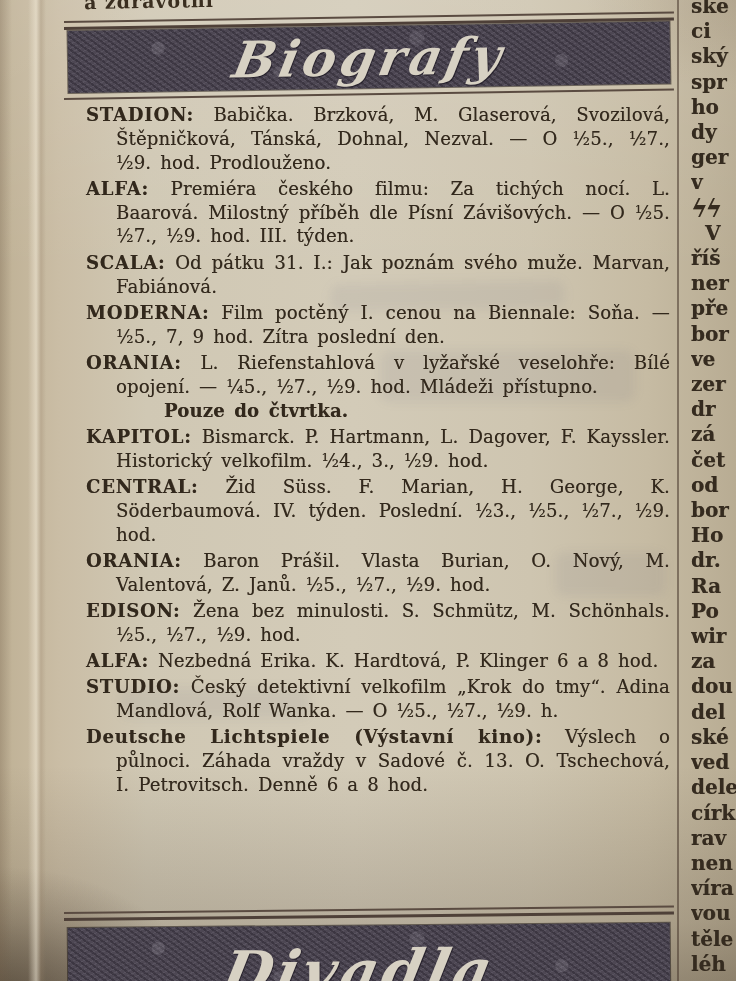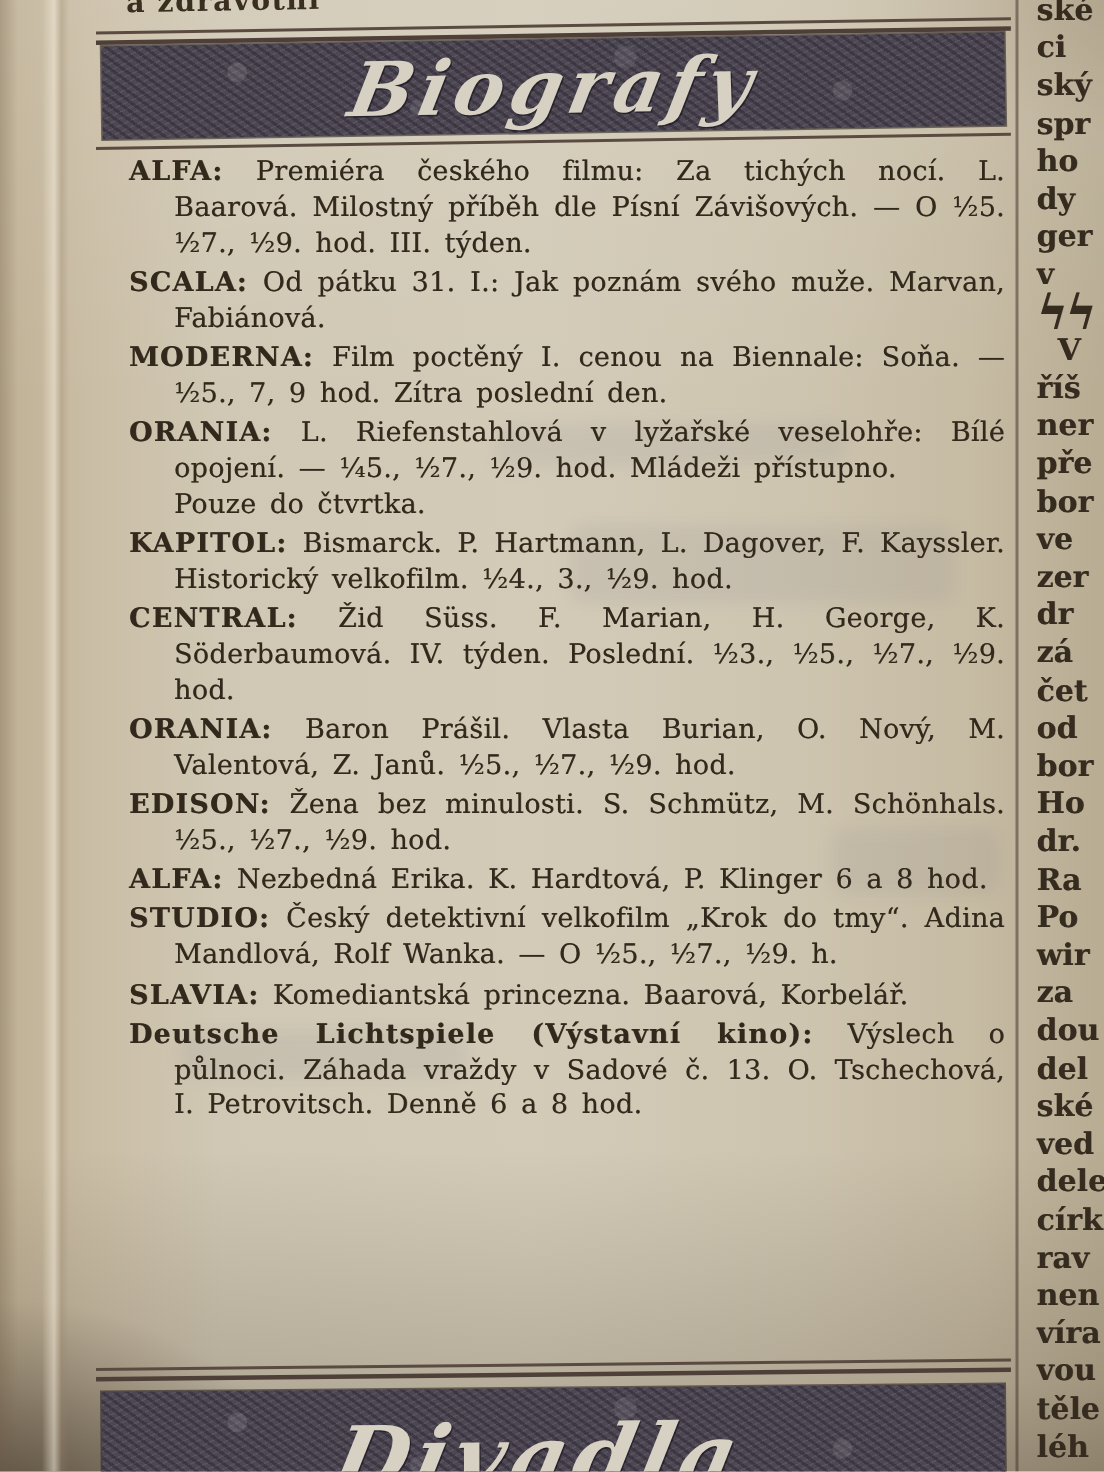--- a/index.html
+++ b/index.html
@@ -59,30 +59,30 @@
   }
   .banner-top .banner-text{font-size:50px;}
   .banner-bottom .banner-text{font-size:58px;margin-top:12px;margin-left:-20px;}
 
   .listings{position:absolute;top:103px;left:12px;width:596px;
     font-size:18px;line-height:23.8px;text-align:justify;
     word-spacing:3px;letter-spacing:.2px;
     text-shadow:.3px .2px .4px rgba(50,40,28,.55);}
   .entry{margin:0 0 2.5px 0;padding-left:42px;text-indent:-30px;}
   .cinema{font-weight:bold;letter-spacing:.8px;}
-  .note{display:block;text-indent:0;font-weight:normal;}
+  .note{display:block;text-indent:0;font-weight:bold;margin-left:48px;}
 
   .col-divider{position:absolute;left:677px;top:0;bottom:0;width:2px;
     background:rgba(72,56,46,.55);}
 
   .right-col{position:absolute;left:691px;top:-6px;width:45px;height:987px;overflow:hidden;
     font-size:20px;font-weight:bold;color:#352b1f;line-height:25.2px;
     text-shadow:.3px .2px .4px rgba(50,40,28,.5);}
   .frag{white-space:nowrap;overflow:visible;}
-  .frag.ss{letter-spacing:-2px;font-size:32px;}
+  .frag.ss{font-style:italic;letter-spacing:-2px;font-size:25px;}
   .frag.indent{padding-left:14px;}
 </style>
 </head>
 <body>
 
 <div class="edge-shadow"></div>
 <div class="crease"></div>
 <div class="ghost" id="g1"></div>
 <div class="ghost" id="g2"></div>
 <div class="ghost" id="g3"></div>
@@ -94,20 +94,25 @@
   <div class="hrule r1"></div>
   <div class="hrule r2"></div>
 
   <div class="banner banner-top">
     <span class="banner-text">Biografy</span>
   </div>
 
   <div class="hrule r3"></div>
 
   <div class="listings">
+  <p class="entry">
+    <span class="cinema">STADION:</span>
+    <span>Babička. Brzková, M. Glaserová, Svozilová, Štěpničková, Tánská, Dohnal, Nezval. — O ½5., ½7., ½9. hod. Prodlouženo.</span>
+    
+  </p>
 
   <p class="entry">
     <span class="cinema">ALFA:</span>
     <span>Premiéra českého filmu: Za tichých nocí. L. Baarová. Milostný příběh dle Písní Závišových. — O ½5. ½7., ½9. hod. III. týden.</span>
     
   </p>
 
   <p class="entry">
     <span class="cinema">SCALA:</span>
     <span>Od pátku 31. I.: Jak poznám svého muže. Marvan, Fabiánová.</span>
@@ -158,25 +163,20 @@
     <span>Nezbedná Erika. K. Hardtová, P. Klinger 6 a 8 hod.</span>
     
   </p>
 
   <p class="entry">
     <span class="cinema">STUDIO:</span>
     <span>Český detektivní velkofilm „Krok do tmy“. Adina Mandlová, Rolf Wanka. — O ½5., ½7., ½9. h.</span>
     
   </p>
 
-  <p class="entry">
-    <span class="cinema">SLAVIA:</span>
-    <span>Komediantská princezna. Baarová, Korbelář.</span>
-    
-  </p>
 
   <p class="entry">
     <span class="cinema">Deutsche Lichtspiele (Výstavní kino):</span>
     <span>Výslech o půlnoci. Záhada vraždy v Sadové č. 13. O. Tschechová, I. Petrovitsch. Denně 6 a 8 hod.</span>
     
   </p>
 </div>
 
   <div class="hrule r4"></div>
   <div class="hrule r5"></div>

